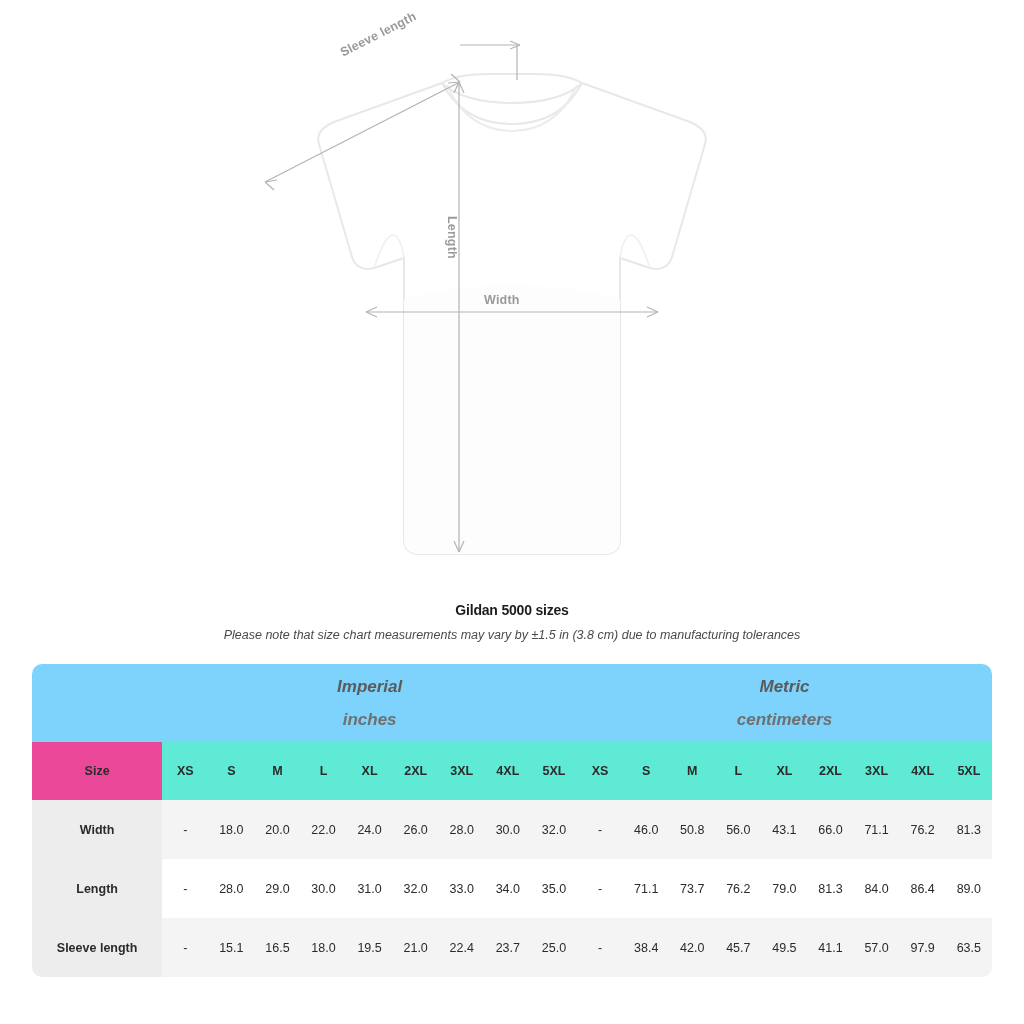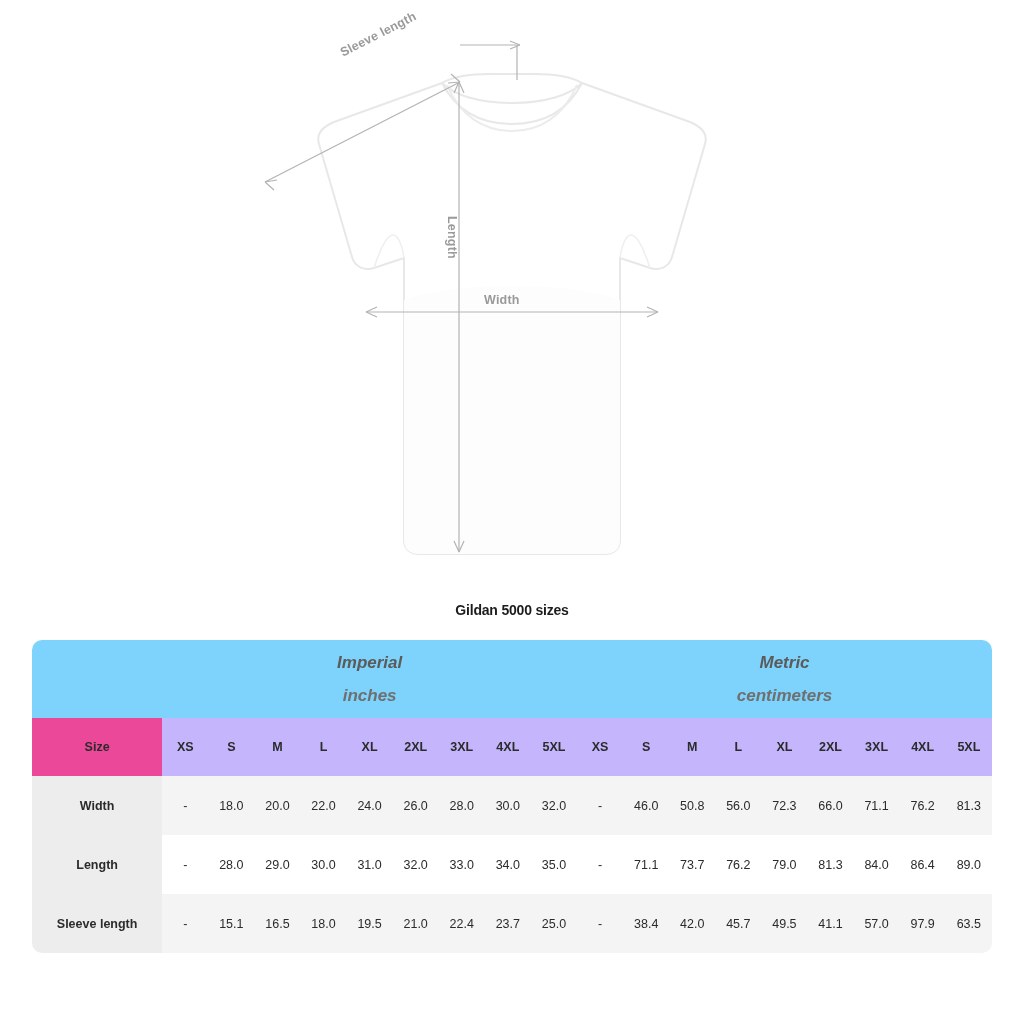--- a/index.html
+++ b/index.html
@@ -108,21 +108,21 @@
   }
   .unit-sub {
     font-size: 17px;
     color: #6f6f6f;
     display: block;
     margin-top: 13px;
   }
 
   .head-row th {
     height: 58px;
-    background: #c4b5fd;
+    background: #5eead4;
     font-size: 12.5px;
     font-weight: bold;
     color: #2b2b2b;
   }
   .head-row th.rowlabel {
     background: #ec4899;
   }
 
   .body-row td {
     height: 59px;
@@ -199,20 +199,21 @@
       </g>
     </svg>
 
     <div class="dim-label lbl-sleeve">Sleeve length</div>
     <div class="dim-label lbl-length">Length</div>
     <div class="dim-label lbl-width">Width</div>
   </div>
 
   <div class="title-block">
     <div class="chart-title">Gildan 5000 sizes</div>
+    <div class="chart-note">Please note that size chart measurements may vary by ±1.5 in (3.8 cm) due to manufacturing tolerances</div>
   </div>
 
   <div class="table-wrap">
     <table class="size-table">
       <colgroup>
         <col class="c-label">
         <col class="c-cell">
           <col class="c-cell">
           <col class="c-cell">
           <col class="c-cell">
@@ -277,21 +278,21 @@
           <td>22.0</td>
           <td>24.0</td>
           <td>26.0</td>
           <td>28.0</td>
           <td>30.0</td>
           <td>32.0</td>
           <td>-</td>
           <td>46.0</td>
           <td>50.8</td>
           <td>56.0</td>
-          <td>72.3</td>
+          <td>43.1</td>
           <td>66.0</td>
           <td>71.1</td>
           <td>76.2</td>
           <td>81.3</td>
         </tr>
 
         <tr class="body-row plain">
           <td class="rowlabel">Length</td>
           <td>-</td>
           <td>28.0</td>

